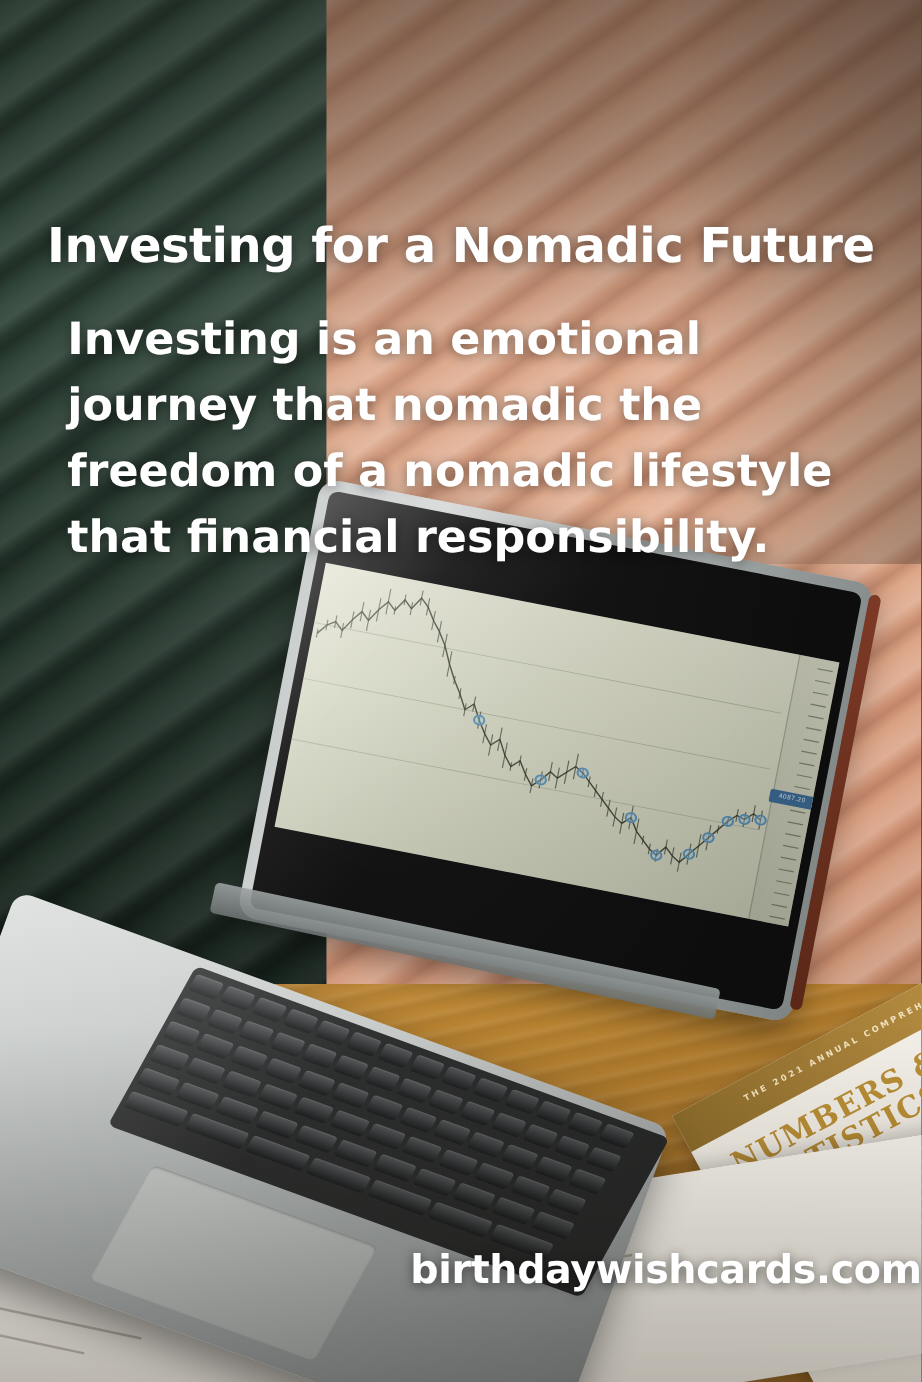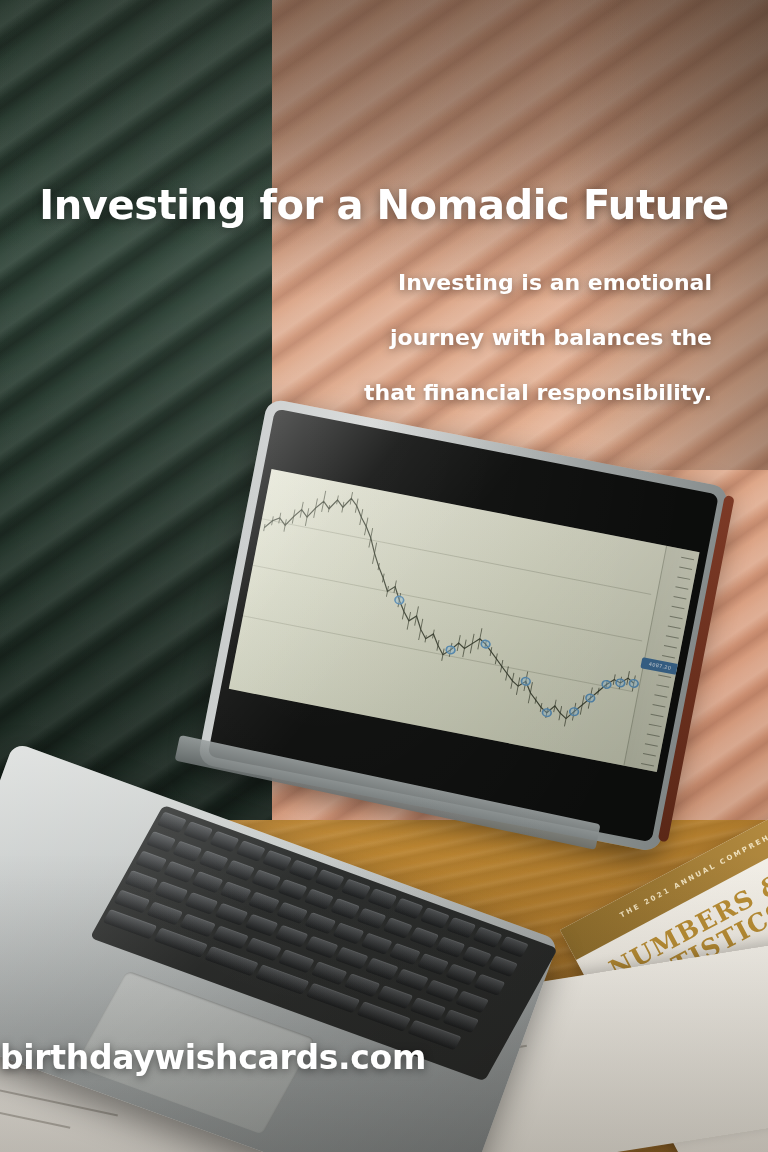--- a/index.html
+++ b/index.html
@@ -234,27 +234,27 @@
   }
 
   
   .overlay{position:absolute;inset:0;text-decoration:underline;}
   .headline{
     position:absolute;left:0;right:0;top:182px;text-align:center;
     color:#ffffff;font-size:40px;font-weight:700;letter-spacing:-.4px;
     text-shadow:0 2px 10px rgba(0,0,0,.40);
   }
   .subcopy{
-    position:absolute;left:56px;right:56px;top:255px;text-align:right;
-    color:#ffffff;font-size:22px;font-weight:700;line-height:55px;
+    position:absolute;left:56px;right:56px;top:255px;text-align:left;
+    color:#ffffff;font-size:37px;font-weight:700;line-height:55px;
     text-shadow:0 2px 10px rgba(0,0,0,.42);
   }
   .subcopy .ln{display:block;}
   .watermark{
-    position:absolute;left:0;right:0;top:1038px;text-align:left;
+    position:absolute;left:12px;right:0;top:1038px;text-align:right;
     color:#ffffff;font-size:33px;font-weight:700;letter-spacing:-.3px;
     text-shadow:0 2px 9px rgba(0,0,0,.50);
   }
 </style>
 </head>
 <body>
 
 <div id="card">
 
   <div class="wall">
@@ -510,19 +510,20 @@
     </div>
 
   </div>
 
   <div class="grade"></div>
 
   <div class="overlay">
     <div class="headline">Investing for a Nomadic Future</div>
     <div class="subcopy" id="subcopy">
         <span class="ln">Investing is an emotional</span>
-        <span class="ln">journey with balances the</span>
+        <span class="ln">journey that nomadic the</span>
+        <span class="ln">freedom of a nomadic lifestyle</span>
         <span class="ln">that financial responsibility.</span>
       </div>
     <div class="watermark">birthdaywishcards.com</div>
   </div>
 
 </div>
 
 </body></html>

